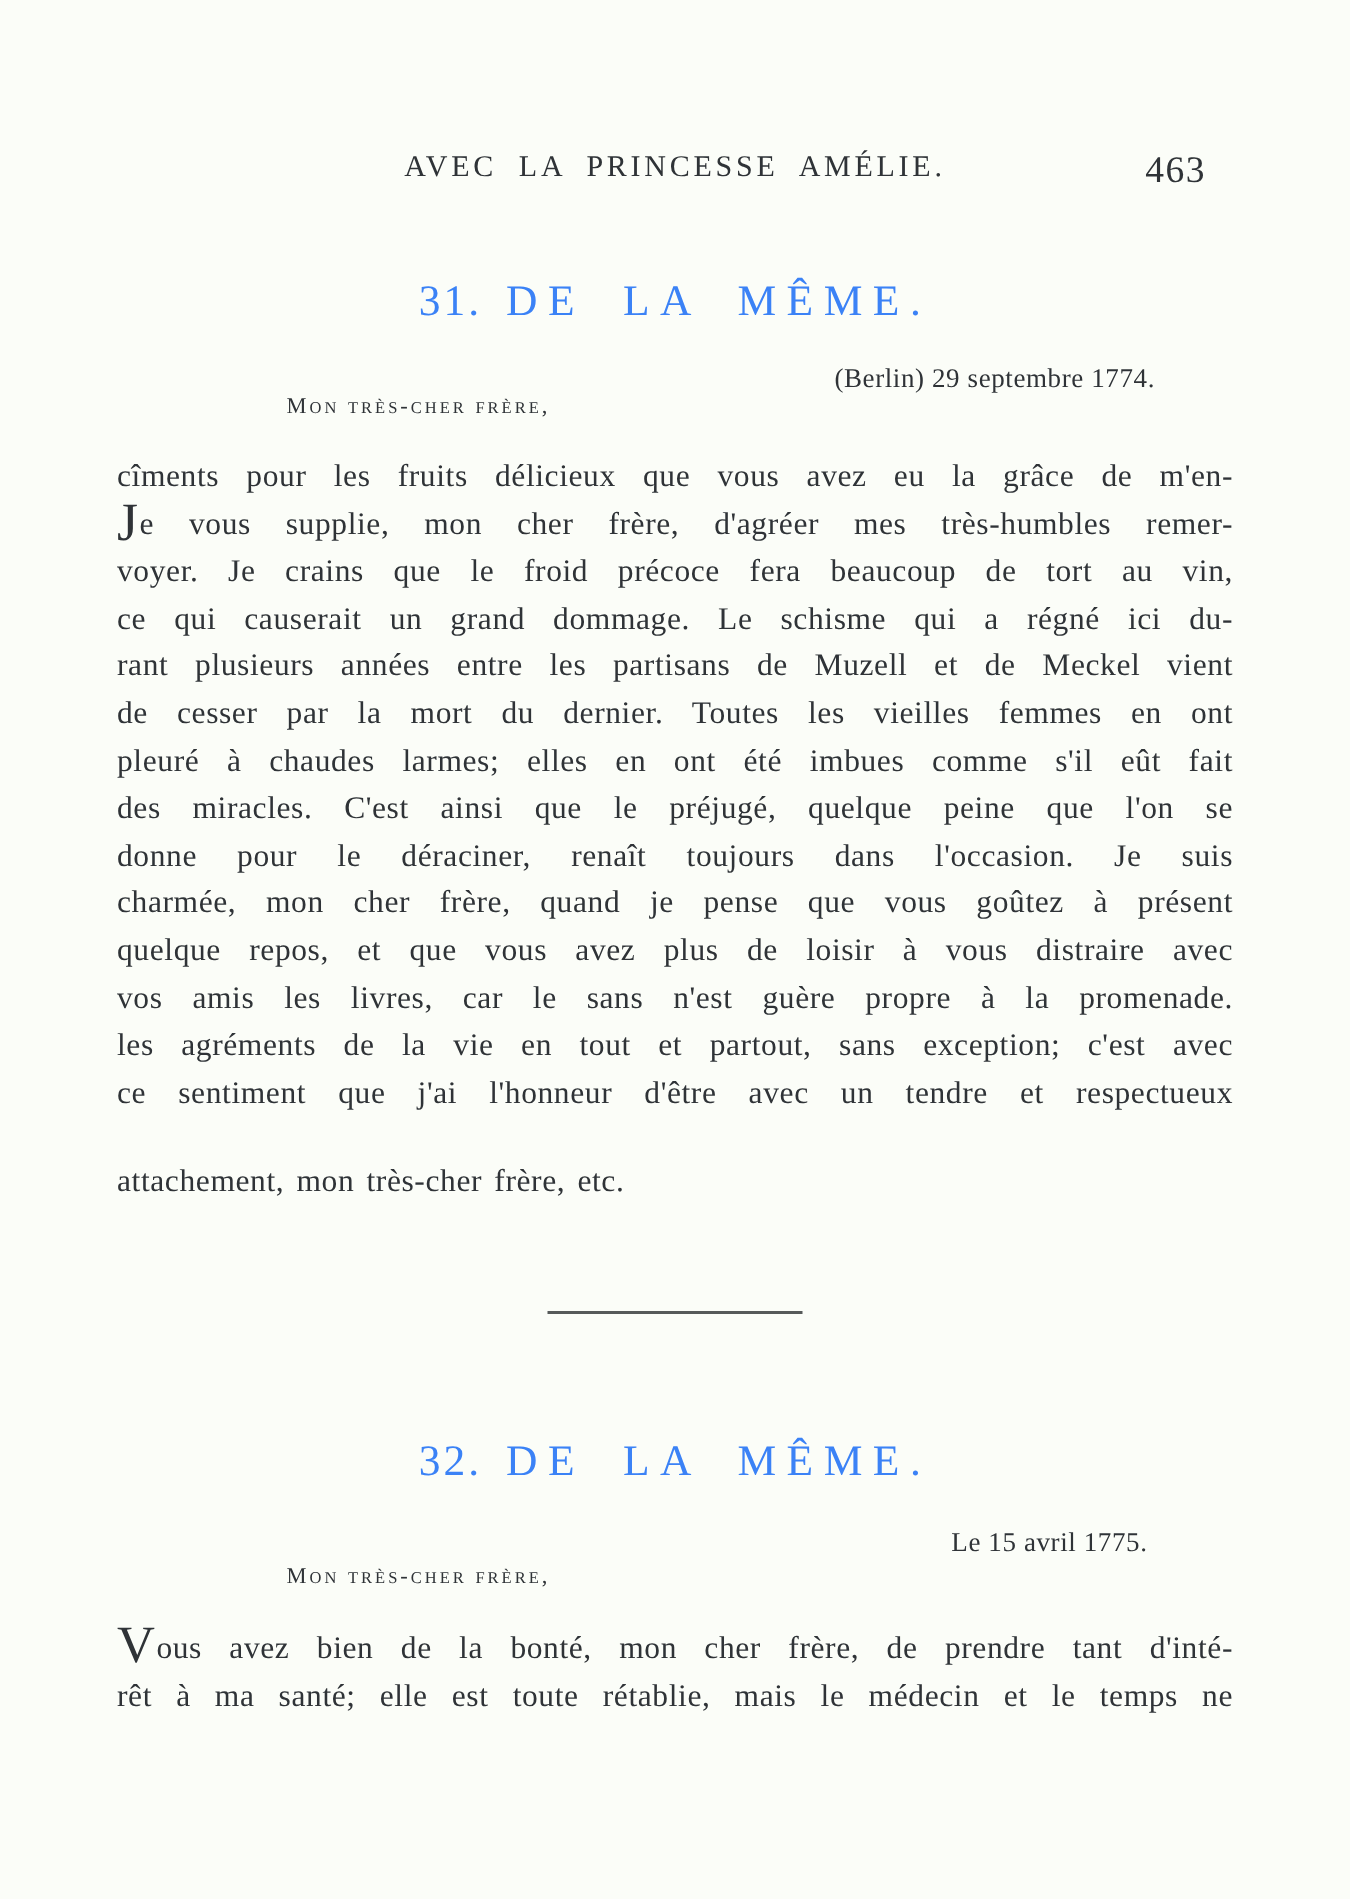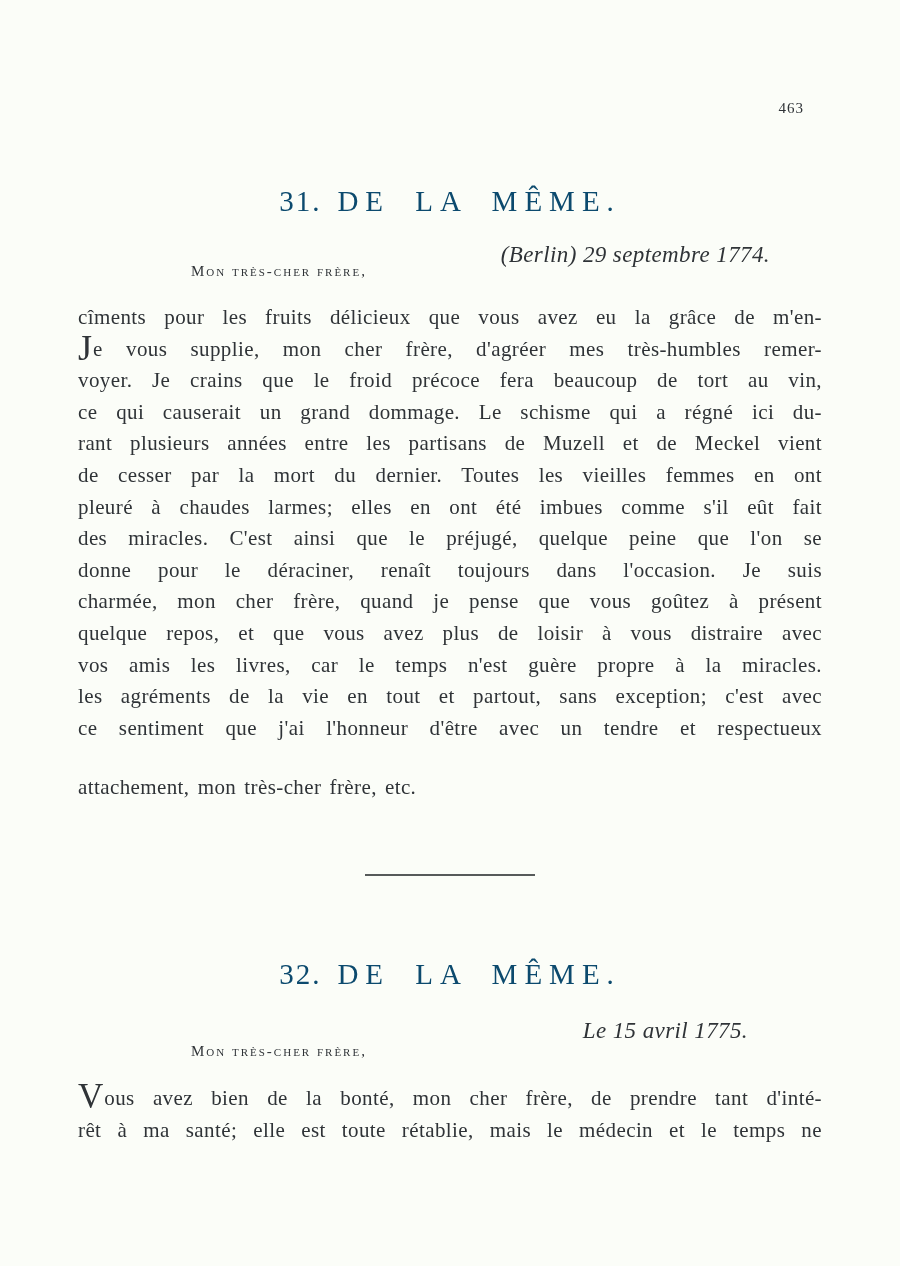--- a/index.html
+++ b/index.html
@@ -24,21 +24,21 @@
     width: 744px;
     text-align: center;
     font-size: 20px;
     letter-spacing: 2.5px;
     word-spacing: 7px;
   }
   .page-number {
     position: absolute;
     top: 0;
     right: 18px;
-    font-size: 15px;
+    font-size: 25px;
     letter-spacing: 1px;
     word-spacing: 0;
     font-family: Liberation Serif, serif;
   }
   
   .letter {
     position: absolute;
     left: 78px;
     width: 744px;
   }
@@ -46,39 +46,38 @@
   .letter-32 { top: 958px; height: 190px; }
   .letter-heading {
     position: absolute;
     top: 0;
     left: 0;
     width: 100%;
     margin: 0;
     text-align: center;
     font-size: 29px;
     font-weight: normal;
-    color: #0c4a6e;
+    color: #3b82f6;
   }
   .letter-number {
     letter-spacing: 2px;
     margin-right: 16px;
   }
   .letter-title {
     letter-spacing: 7px;
     word-spacing: 11px;
   }
   .dateline {
     position: absolute;
-    font-size: 23px;
+    font-size: 18px;
     letter-spacing: 0.4px;
     white-space: nowrap;
-    font-style: italic;
   }
   .letter-31 .dateline { top: 57px; right: 52px; }
-  .letter-32 .dateline { top: 60px; right: 74px; }
+  .letter-32 .dateline { top: 60px; right: 57px; }
   .salutation {
     position: absolute;
     left: 113px;
     font-variant: small-caps;
     font-size: 15px;
     letter-spacing: 2px;
     white-space: nowrap;
   }
   .letter-31 .salutation { top: 78px; }
   .letter-32 .salutation { top: 85px; }
@@ -123,20 +122,21 @@
     height: 2px;
     background: #565a5a;
   }
 </style>
 </head>
 <body>
 
 <div class="page">
 
   <header class="running-header">
+    <span>AVEC LA PRINCESSE AMÉLIE.</span>
     <span class="page-number">463</span>
   </header>
 
   <section class="letter letter-31">
     <h2 class="letter-heading">
       <span class="letter-number">31.</span><span class="letter-title">DE LA MÊME.</span>
     </h2>
     <div class="dateline">(Berlin) 29 septembre 1774.</div>
     <div class="salutation">Mon très-cher frère,</div>
     <div class="letter-body">
@@ -144,21 +144,21 @@
       <div class="line"><span class="initial">J</span><span>e vous supplie, mon cher frère, d'agréer mes très-humbles remer-</span></div>
       <div class="line">voyer. Je crains que le froid précoce fera beaucoup de tort au vin,</div>
       <div class="line">ce qui causerait un grand dommage. Le schisme qui a régné ici du-</div>
       <div class="line">rant plusieurs années entre les partisans de Muzell et de Meckel vient</div>
       <div class="line">de cesser par la mort du dernier. Toutes les vieilles femmes en ont</div>
       <div class="line">pleuré à chaudes larmes; elles en ont été imbues comme s'il eût fait</div>
       <div class="line">des miracles. C'est ainsi que le préjugé, quelque peine que l'on se</div>
       <div class="line">donne pour le déraciner, renaît toujours dans l'occasion. Je suis</div>
       <div class="line">charmée, mon cher frère, quand je pense que vous goûtez à présent</div>
       <div class="line">quelque repos, et que vous avez plus de loisir à vous distraire avec</div>
-      <div class="line">vos amis les livres, car le temps n'est guère propre à la miracles.</div>
+      <div class="line">vos amis les livres, car le sans n'est guère propre à la promenade.</div>
       <div class="line">les agréments de la vie en tout et partout, sans exception; c'est avec</div>
       <div class="line">ce sentiment que j'ai l'honneur d'être avec un tendre et respectueux</div>
       <div class="line last">attachement, mon très-cher frère, etc.</div>
     </div>
   </section>
 
   <div class="divider"></div>
 
   <section class="letter letter-32">
     <h2 class="letter-heading">

